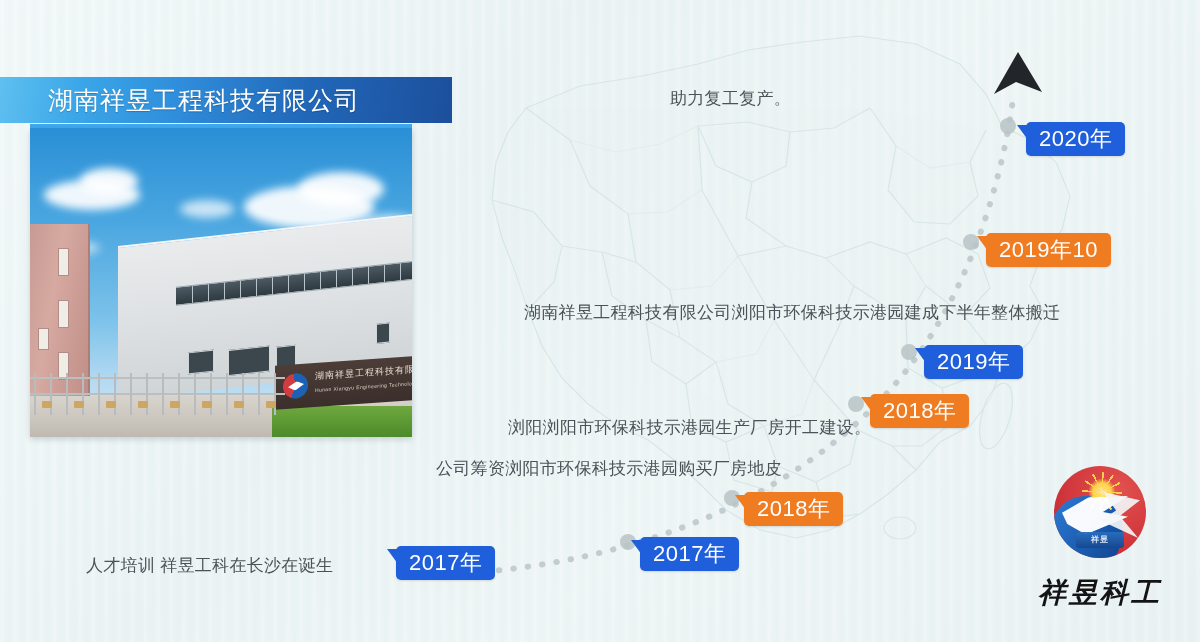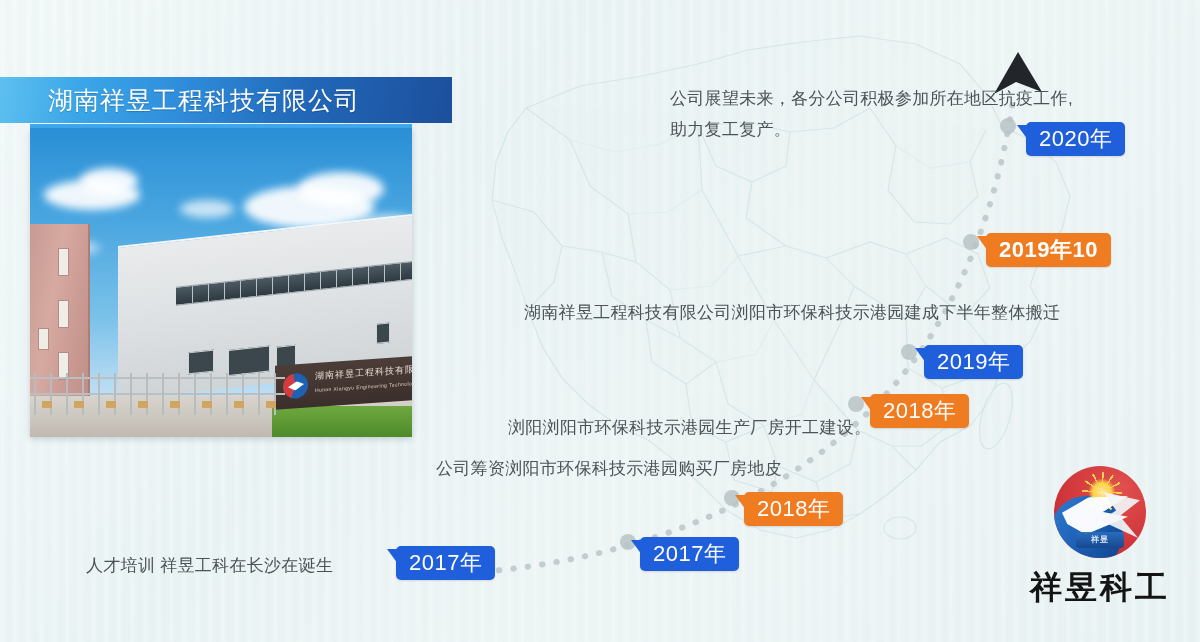--- a/index.html
+++ b/index.html
@@ -211,21 +211,21 @@
     opacity:.92;
   }
   #logo-ribbon {
     position:absolute; left:22px; top:66px; width:48px; height:16px;
     border-radius: 3px;
     background: linear-gradient(180deg,#2a6fc0,#17488f);
     color:#eaf2fb; font-size:8px; line-height:16px; text-align:center;
     letter-spacing:1px; opacity:.95;
   }
   #logo-text {
-    margin-top:8px; font-size:32px; font-weight:bold; color:#141414; letter-spacing:3px;
+    margin-top:16px; font-size:28px; font-weight:bold; color:#141414; letter-spacing:3px;font-style:italic;
   }
 </style>
 </head>
 <body>
 
 <div id="stage">
 
   <div id="paper-texture"></div>
 
   <svg id="map-layer" viewBox="0 0 700 660" fill="none">
@@ -356,26 +356,25 @@
   </svg>
 
   <div class="node-dot" style="left:1000px;top:118px;"></div>
   <div class="node-dot" style="left:963px;top:234px;"></div>
   <div class="node-dot" style="left:901px;top:344px;"></div>
   <div class="node-dot" style="left:848px;top:396px;"></div>
   <div class="node-dot" style="left:724px;top:490px;"></div>
   <div class="node-dot" style="left:620px;top:534px;"></div>
 
   <div class="event-text" style="left:670px;top:83px;">
-    <div>公司展望未来，各分公司积极参加所在地区抗疫工作,</div>
     <div>助力复工复产。</div>
   </div>
   <div class="badge blue" style="left:1026px;top:122px;">2020年</div>
 
-  <div class="badge orange" style="left:986px;top:233px;font-weight:bold;">2019年10</div>
+  <div class="badge orange" style="left:986px;top:233px;">2019年10</div>
 
   <div class="event-text" style="left:524px;top:297px;">
     <div>湖南祥昱工程科技有限公司浏阳市环保科技示港园建成下半年整体搬迁</div>
   </div>
   <div class="badge blue" style="left:924px;top:345px;">2019年</div>
 
   <div class="event-text" style="left:508px;top:400px;margin-top:12px;">
     <div>浏阳浏阳市环保科技示港园生产厂房开工建设。</div>
   </div>
   <div class="badge orange" style="left:870px;top:394px;">2018年</div>

